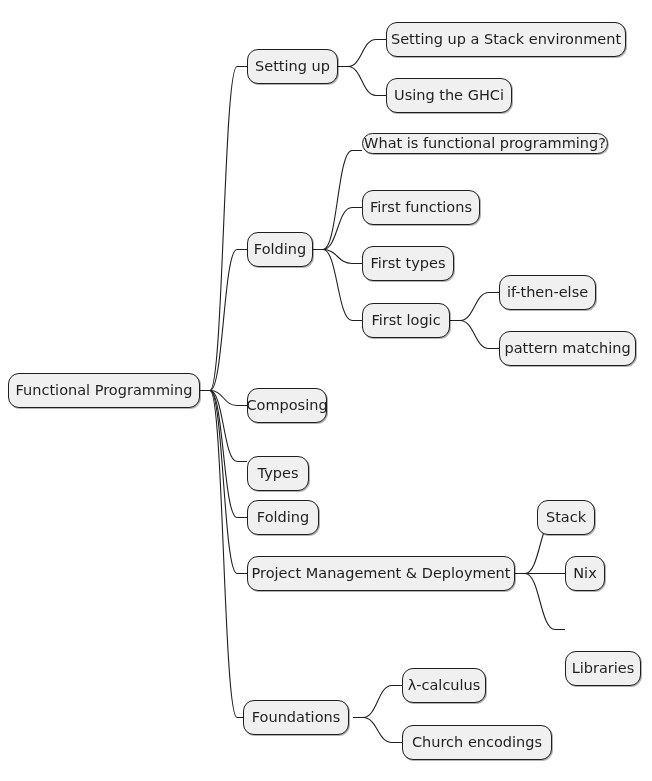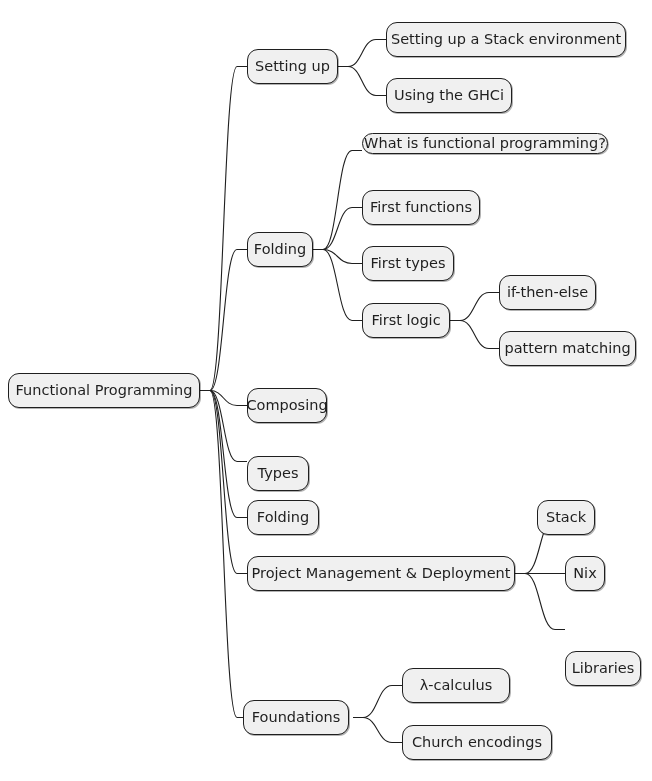--- a/index.html
+++ b/index.html
@@ -127,20 +127,20 @@
       </div>
       <div class="node" style="left: 565px; top: 556px; width: 40px; height: 35px;">
         <span class="node-label">Nix</span>
       </div>
       <div class="node" style="left: 565px; top: 612px; width: 76px; height: 35px; margin-top: 39px;">
         <span class="node-label">Libraries</span>
       </div>
       <div class="node" style="left: 243px; top: 700px; width: 106px; height: 35px;">
         <span class="node-label">Foundations</span>
       </div>
-      <div class="node" style="left: 402px; top: 668px; width: 108px; height: 35px;">
+      <div class="node" style="left: 402px; top: 668px; width: 84px; height: 35px;">
         <span class="node-label">λ-calculus</span>
       </div>
       <div class="node" style="left: 402px; top: 725px; width: 150px; height: 35px;">
         <span class="node-label">Church encodings</span>
       </div>
     </div>
 </div>
 
 </body></html>

